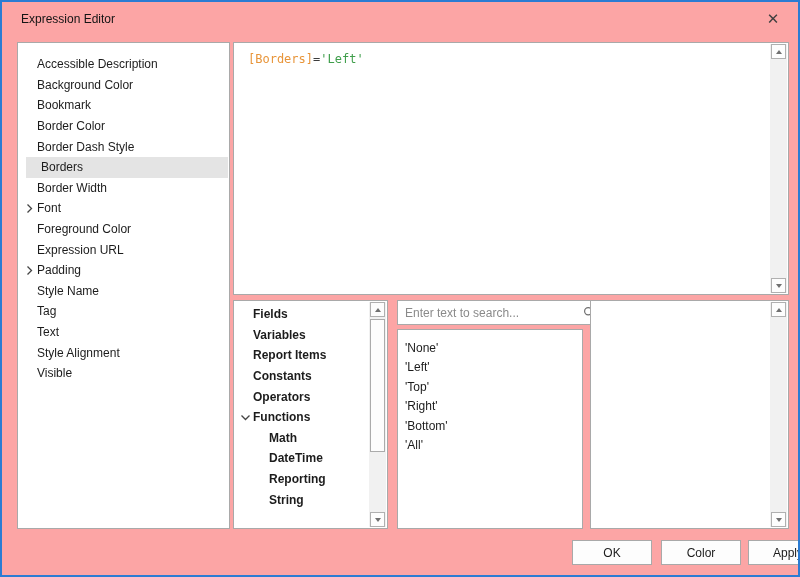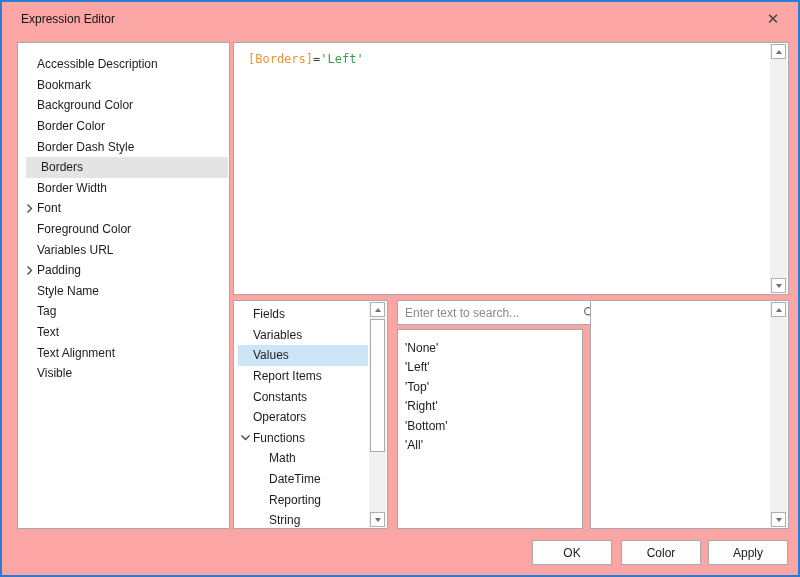--- a/index.html
+++ b/index.html
@@ -6,21 +6,21 @@
   body{font-family:"Liberation Sans",sans-serif;}
   .dialog{position:relative;width:800px;height:577px;box-sizing:border-box;
           background:#fca5a5;border:2px solid #2b7cd3;overflow:hidden;}
   .title{position:absolute;left:19px;top:10px;font-size:12px;color:#141414;}
   .close{position:absolute;right:14px;top:6px;width:22px;height:22px;font-size:15px;color:#404040;
          display:flex;align-items:center;justify-content:center;cursor:pointer;}
   .panel{position:absolute;background:#ffffff;border:1px solid #a9a9a9;box-sizing:border-box;overflow:hidden;}
 
   #props{left:15px;top:40px;width:213px;height:487px;padding-top:11px;}
   #editor{left:231px;top:40px;width:556px;height:253px;}
-  #cats{left:231px;top:298px;width:155px;height:229px;padding-top:3px;}
+  #cats{left:231px;top:298px;width:155px;height:229px;padding-top:3px;font-weight:bold;}
   #searchbox{left:395px;top:298px;width:206px;height:25px;}
   #values{left:395px;top:327px;width:186px;height:200px;padding-top:8px;}
   #rightpanel{left:588px;top:298px;width:199px;height:229px;}
 
   .row{position:relative;height:20.6px;display:flex;align-items:center;
        margin:0 1px 0 4px;padding-left:15px;font-size:12px;color:#1c1c1c;cursor:default;}
   .row.sel-gray{background:#e4e4e4;margin-left:8px;}
   .row.sel-blue{background:#cde6f7;}
   .row.indent{padding-left:31px;}
   .chev{position:absolute;left:1px;top:50%;transform:translateY(-50%);
@@ -43,40 +43,40 @@
 
   #searchbox input{width:100%;height:100%;border:none;outline:none;background:transparent;
                    padding:0 26px 0 7px;font-size:12px;color:#333;box-sizing:border-box;font-family:inherit;}
   #searchbox input::placeholder{color:#8a8a8a;}
   .search-glyph{position:absolute;right:6px;top:5px;width:13px;height:13px;cursor:pointer;}
 
   .vrow{height:19.5px;padding-left:7px;font-size:12px;display:flex;align-items:center;color:#1c1c1c;}
 
   .btn{position:absolute;top:538px;width:80px;height:25px;background:#fdfdfd;border:1px solid #a9a9a9;
        box-sizing:border-box;font-size:12px;color:#1c1c1c;display:flex;align-items:center;justify-content:center;
-       font-family:inherit;cursor:pointer;}
+       font-family:inherit;cursor:pointer;margin-left:40px;}
   #btn-ok{left:530px;} #btn-cancel{left:619px;} #btn-apply{left:706px;}
 </style>
 </head>
 <body>
 
 <div class="dialog">
 
   <div class="title">Expression Editor</div>
   <div class="close">✕</div>
 
   <div class="panel" id="props">
     <div class="row">
         <span>Accessible Description</span>
       </div>
     <div class="row">
+        <span>Background Color</span>
+      </div>
+    <div class="row">
         <span>Bookmark</span>
-      </div>
-    <div class="row">
-        <span>Background Color</span>
       </div>
     <div class="row">
         <span>Border Color</span>
       </div>
     <div class="row">
         <span>Border Dash Style</span>
       </div>
     <div class="row sel-gray">
         <span>Borders</span>
       </div>
@@ -88,41 +88,41 @@
           <svg width="9" height="9" viewBox="0 0 9 9">
             <path d="M2.5 0.5 L6.5 4.5 L2.5 8.5" fill="none" stroke="#444" stroke-width="1.3"></path>
           </svg>
         </span>
       <span>Font</span>
     </div>
     <div class="row">
         <span>Foreground Color</span>
       </div>
     <div class="row">
-        <span>Variables URL</span>
+        <span>Expression URL</span>
       </div>
     <div class="row">
       <span class="chev">
           <svg width="9" height="9" viewBox="0 0 9 9">
             <path d="M2.5 0.5 L6.5 4.5 L2.5 8.5" fill="none" stroke="#444" stroke-width="1.3"></path>
           </svg>
         </span>
       <span>Padding</span>
     </div>
     <div class="row">
         <span>Style Name</span>
       </div>
     <div class="row">
         <span>Tag</span>
       </div>
     <div class="row">
         <span>Text</span>
       </div>
     <div class="row">
-        <span>Text Alignment</span>
+        <span>Style Alignment</span>
       </div>
     <div class="row">
         <span>Visible</span>
       </div>
   </div>
 
   <div class="panel" id="editor">
     <div class="code"><span class="tok-field">[Borders]</span><span class="tok-op">=</span><span class="tok-str">'Left'</span></div>
     <div class="sb">
       <div class="sb-btn up">
@@ -133,23 +133,20 @@
         </div>
     </div>
   </div>
 
   <div class="panel" id="cats">
     <div class="row">
         <span>Fields</span>
       </div>
     <div class="row">
         <span>Variables</span>
-      </div>
-    <div class="row sel-blue">
-        <span>Values</span>
       </div>
     <div class="row">
         <span>Report Items</span>
       </div>
     <div class="row">
         <span>Constants</span>
       </div>
     <div class="row">
         <span>Operators</span>
       </div>

